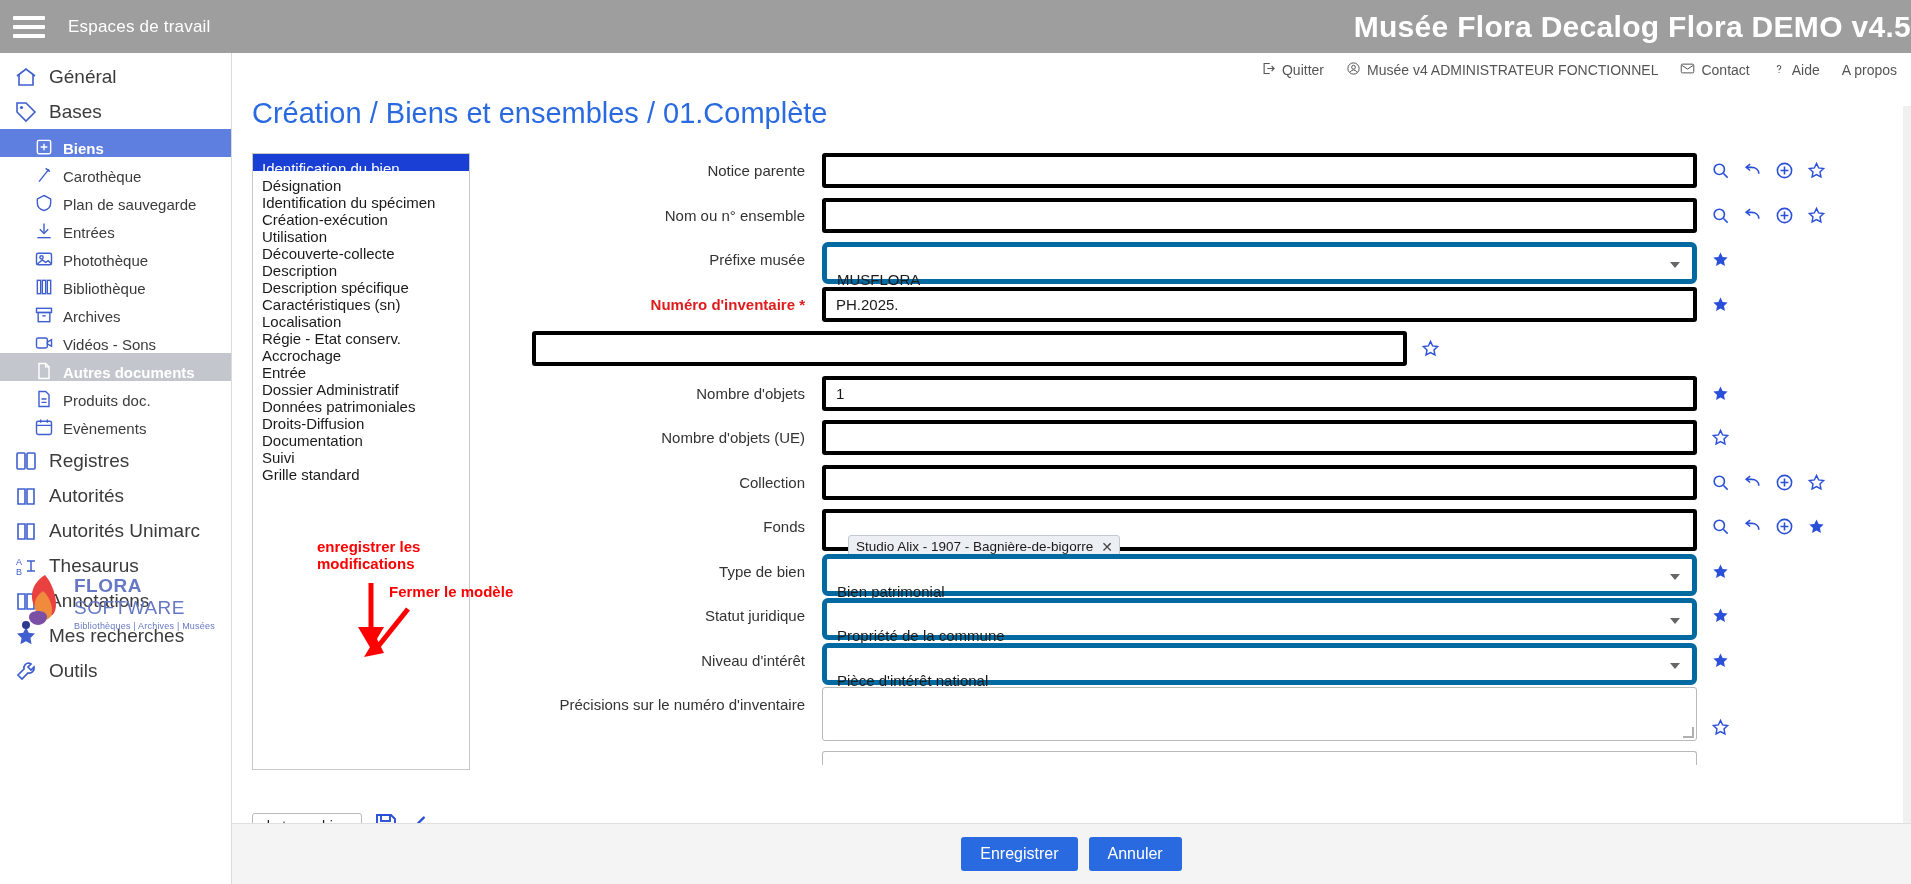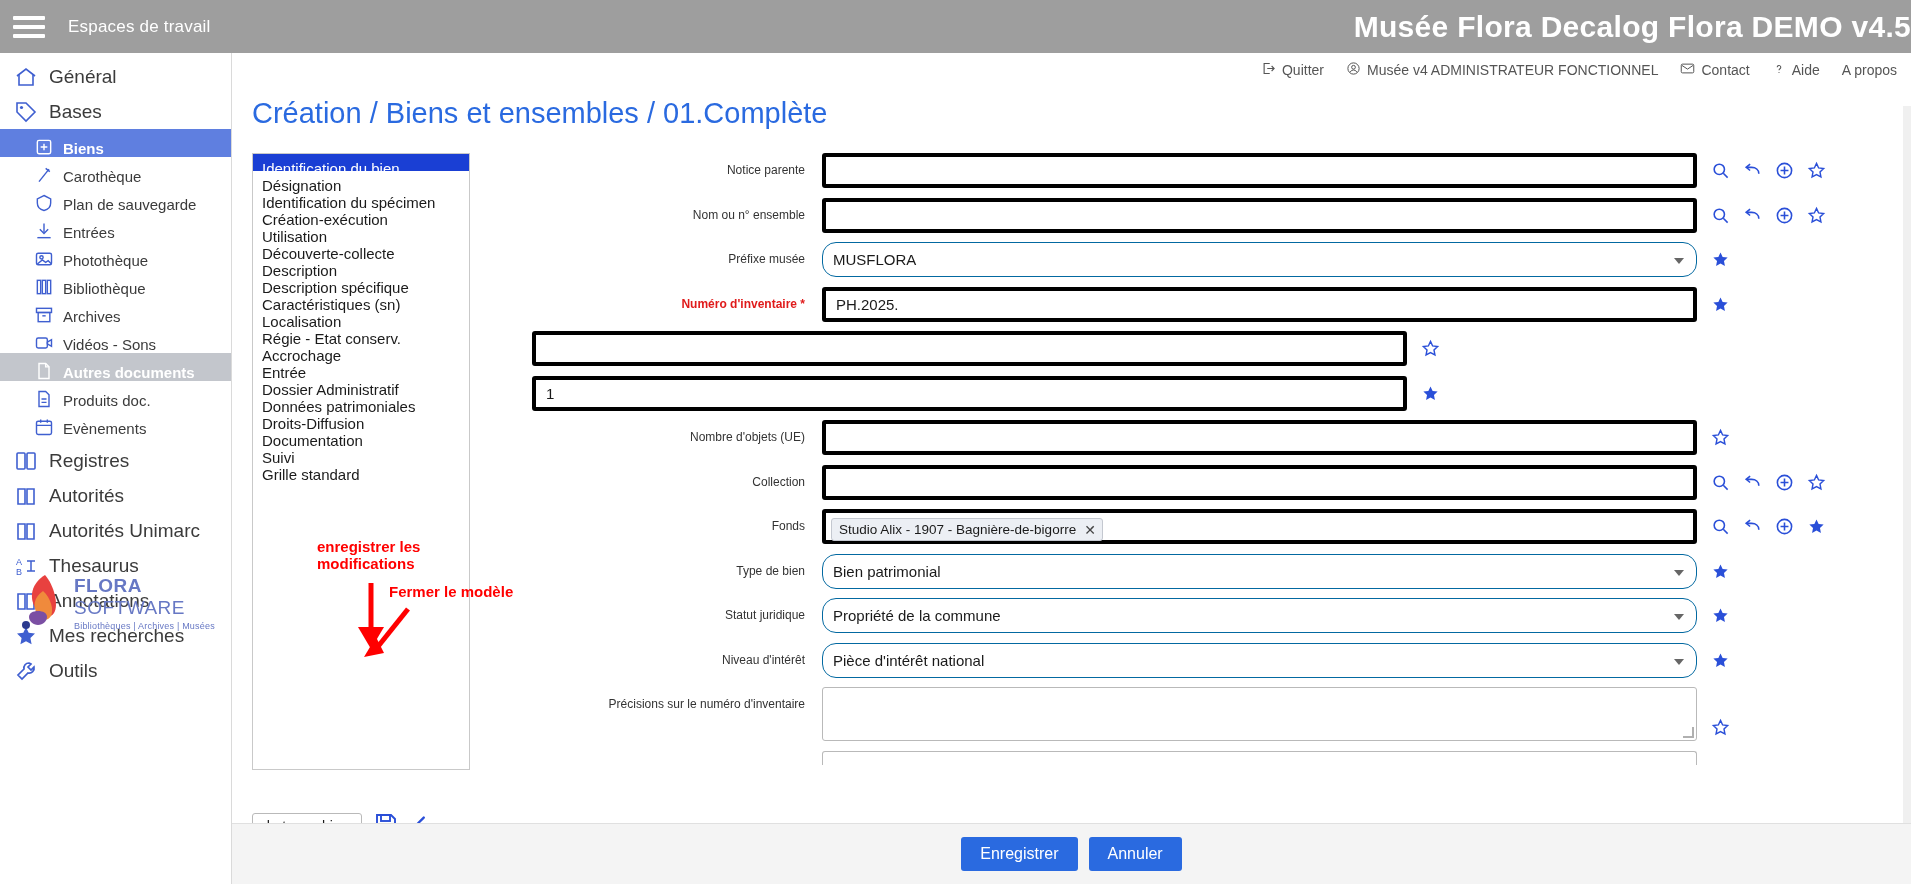--- a/index.html
+++ b/index.html
@@ -89,32 +89,32 @@
   .precount { position: absolute; left: 20px; top: 796px; font-size: 13px; color: #2a6ae0; }
 
   
   .annot { position: absolute; color: #ff0000; font-size: 15px; font-weight: bold; line-height: 1.15; }
   .arrow-svg { position: absolute; }
 
   
   .form { position: absolute; left: 300px; top: 100px; width: 1370px; }
   .frow { display: flex; align-items: flex-start; margin-bottom: 9.5px; height: 35px; }
   .flabel {
-    width: 290px; text-align: right; padding-right: 17px; font-size: 12px; color: #333;
+    width: 290px; text-align: right; padding-right: 17px; font-size: 15px; color: #333;
     line-height: 35px; white-space: nowrap;
   }
   .flabel.req { color: #e01b1b; font-weight: bold; }
   .fctrl { position: relative; width: 875px; }
   .finput {
     width: 875px; height: 35px; border: 4px solid #000000; border-radius: 3px;
     font-size: 15px; padding: 0 10px; color: #1a1a1a; background: #ffffff;
   }
   .fselect {
-    width: 875px; height: 35px; border: 1px solid #0369a1; border-radius: 14px;
-    font-size: 15px; padding: 0 10px; color: #1a1a1a; background: #ffffff;
+    width: 875px; height: 35px; border: 5px solid #0369a1; border-radius: 6px;
+    font-size: 15px; padding: 16px 10px; color: #1a1a1a; background: #ffffff;
     line-height: 33px; position: relative;
   }
   .caret {
     position: absolute; right: 12px; top: 15px; width: 0; height: 0;
     border-left: 5px solid transparent; border-right: 5px solid transparent; border-top: 6px solid #666;
   }
   .chip {
     display: inline-flex; align-items: center; gap: 8px; background: #eceff4;
     border: 1px solid #c4c8d0; border-radius: 3px; height: 23px; padding: 0 6px 0 7px;
     font-size: 13.5px; color: #1a1a1a; margin: 5px 0 0 5px;
@@ -588,20 +588,21 @@
         <div class="ficons">
           <span class="i">
               <svg width="19" height="19" viewBox="0 0 24 24" fill="none" stroke="#2a4fd8" stroke-width="1.8">
                 <path d="M12 3l2.7 5.8 6.3.8-4.6 4.3 1.2 6.3L12 17.2 6.4 20.2l1.2-6.3L3 9.6l6.3-.8z"></path>
               </svg>
             </span>
         </div>
       </div>
 
       <div class="frow">
+        <div class="flabel">Nombre d'objets</div>
         <div class="fctrl">
           <input class="finput" value="1" style="">
         </div>
         <div class="ficons">
           <span class="i">
               <svg width="19" height="19" viewBox="0 0 24 24" fill="#2a4fd8">
                 <path d="M12 3l2.7 5.8 6.3.8-4.6 4.3 1.2 6.3L12 17.2 6.4 20.2l1.2-6.3L3 9.6l6.3-.8z"></path>
               </svg>
             </span>
         </div>
@@ -649,21 +650,21 @@
               <svg width="19" height="19" viewBox="0 0 24 24" fill="none" stroke="#2a4fd8" stroke-width="1.8">
                 <path d="M12 3l2.7 5.8 6.3.8-4.6 4.3 1.2 6.3L12 17.2 6.4 20.2l1.2-6.3L3 9.6l6.3-.8z"></path>
               </svg>
             </span>
         </div>
       </div>
 
       <div class="frow">
         <div class="flabel">Fonds</div>
         <div class="fctrl">
-          <div class="finput" style="padding:0;">
+          <div class="finput" style="padding:17px;">
             <span class="chip">
               <span>Studio Alix - 1907 - Bagnière-de-bigorre</span>
               <span class="x">✕</span>
             </span>
           </div>
         </div>
         <div class="ficons">
           <span class="i">
               <svg width="19" height="19" viewBox="0 0 24 24" fill="none" stroke="#2a4fd8" stroke-width="2">
                 <circle cx="10.5" cy="10.5" r="6.5"></circle>

